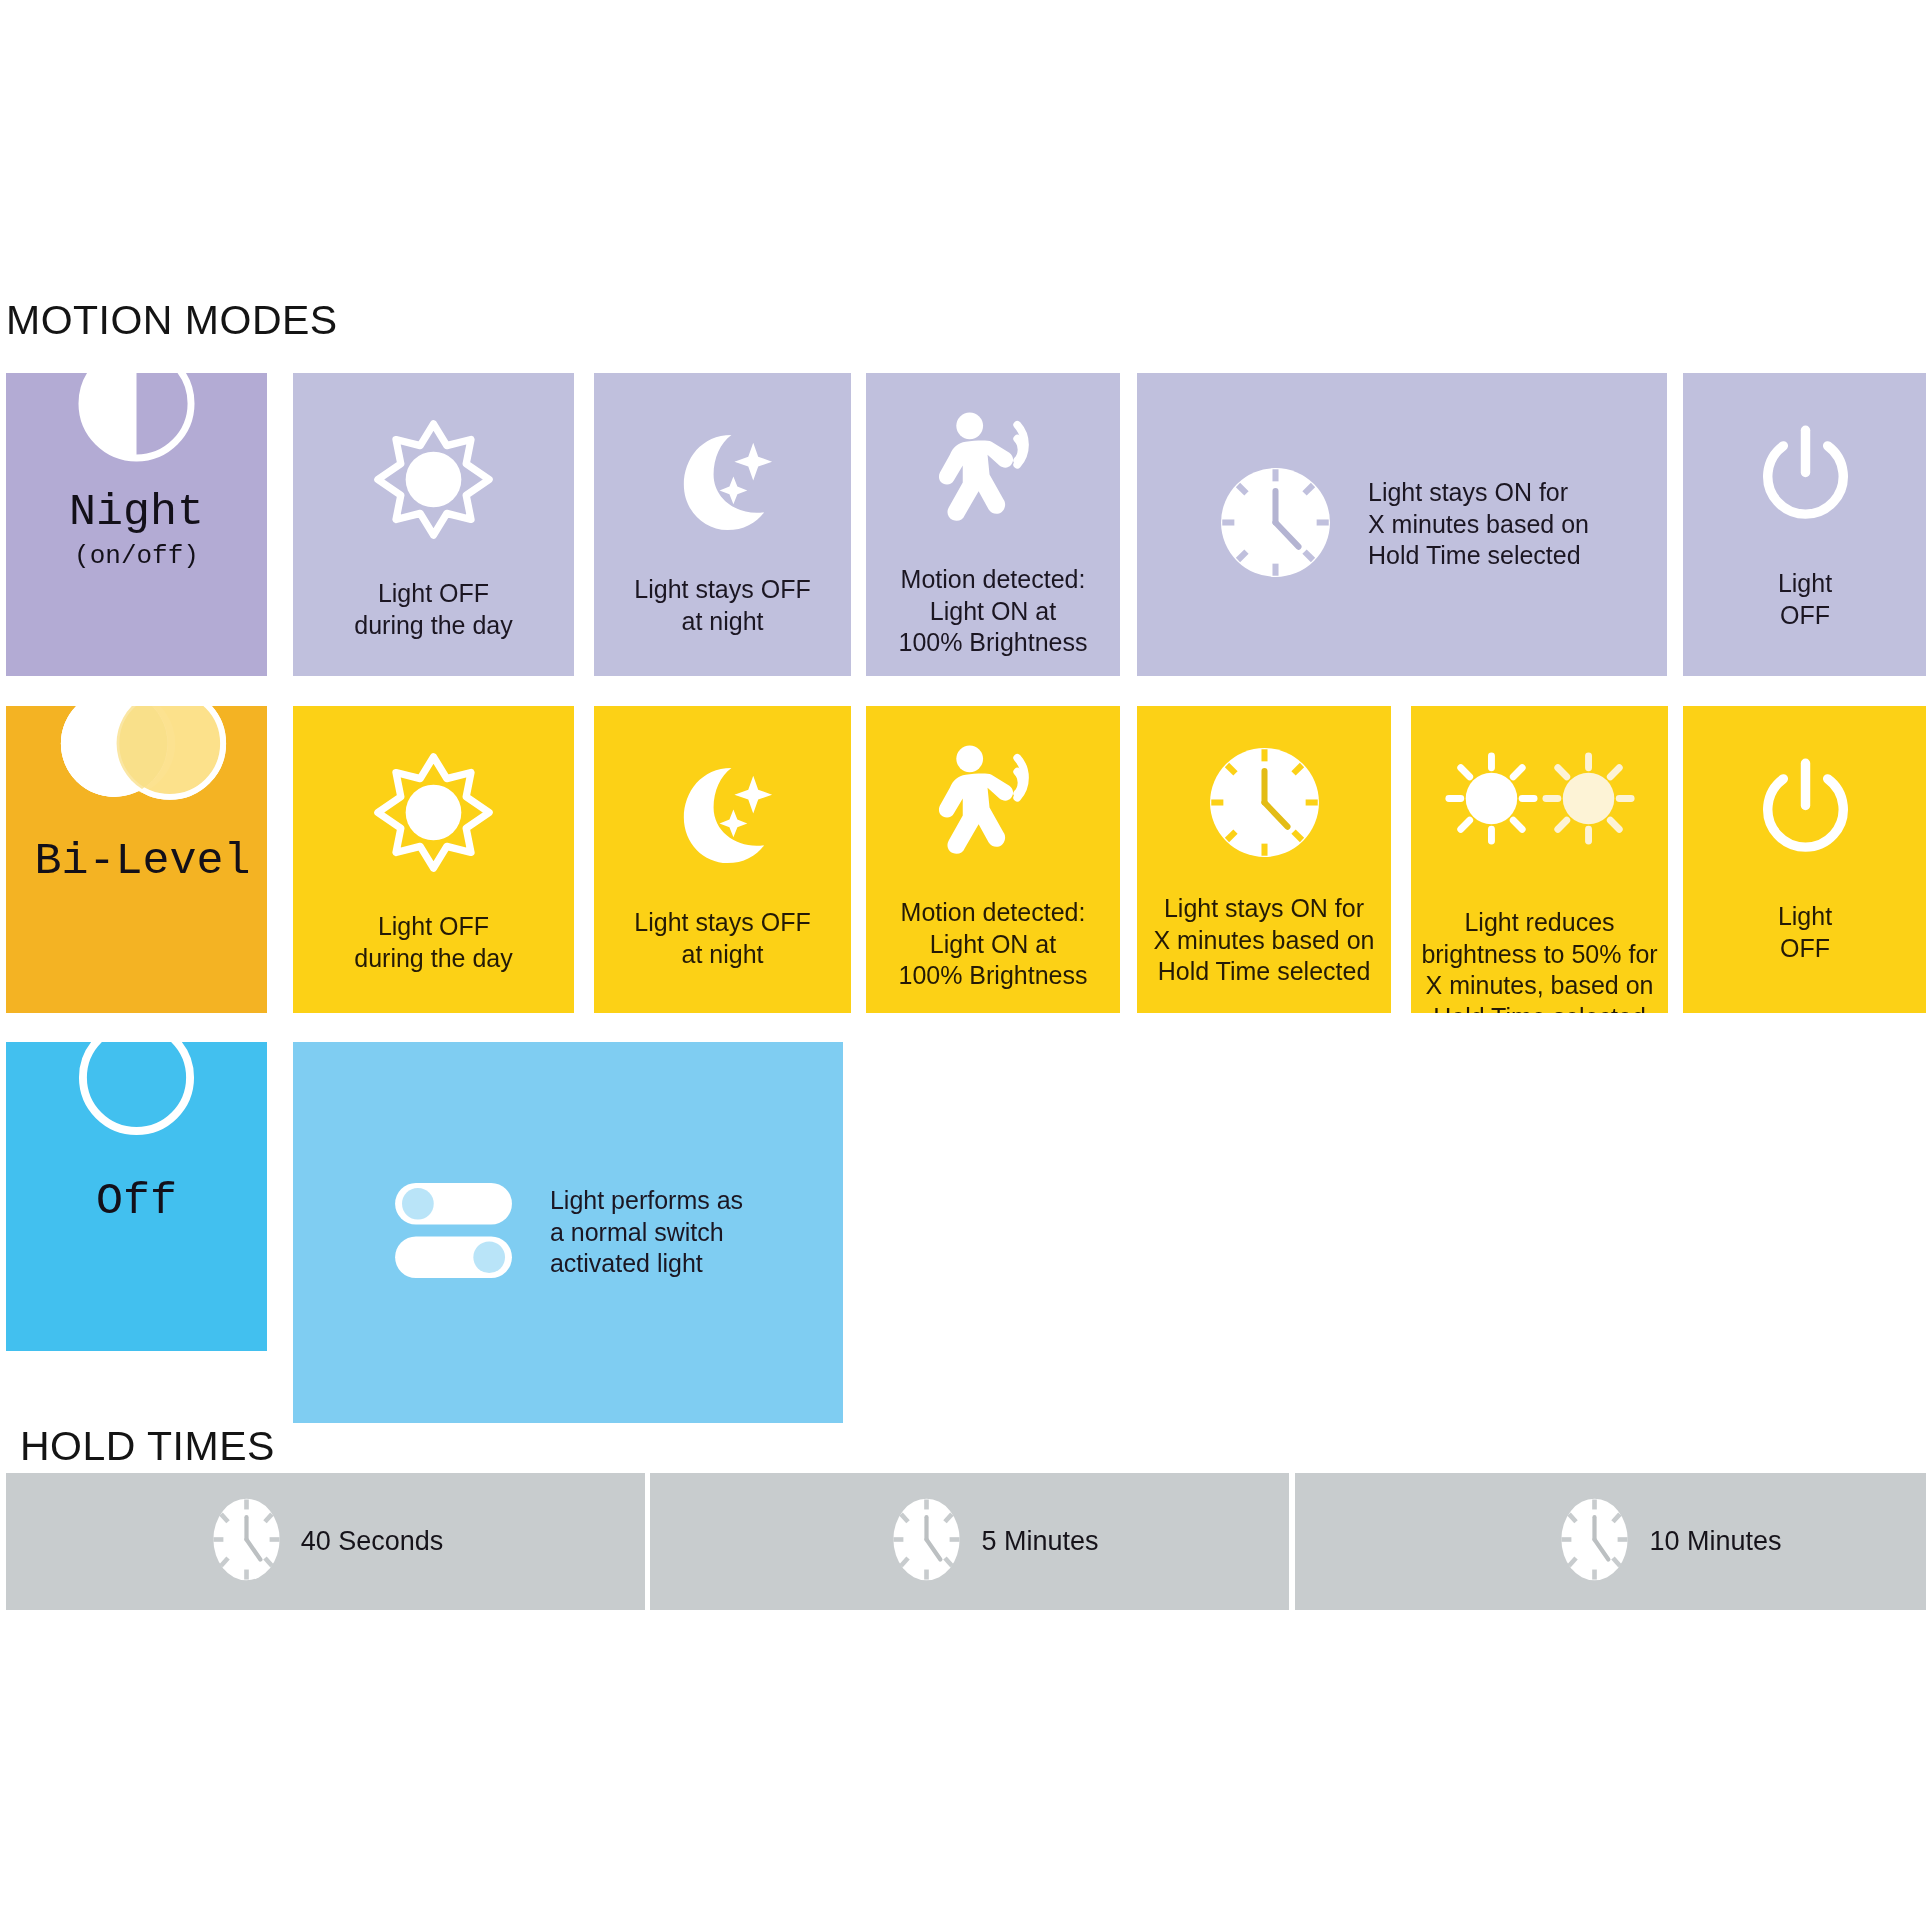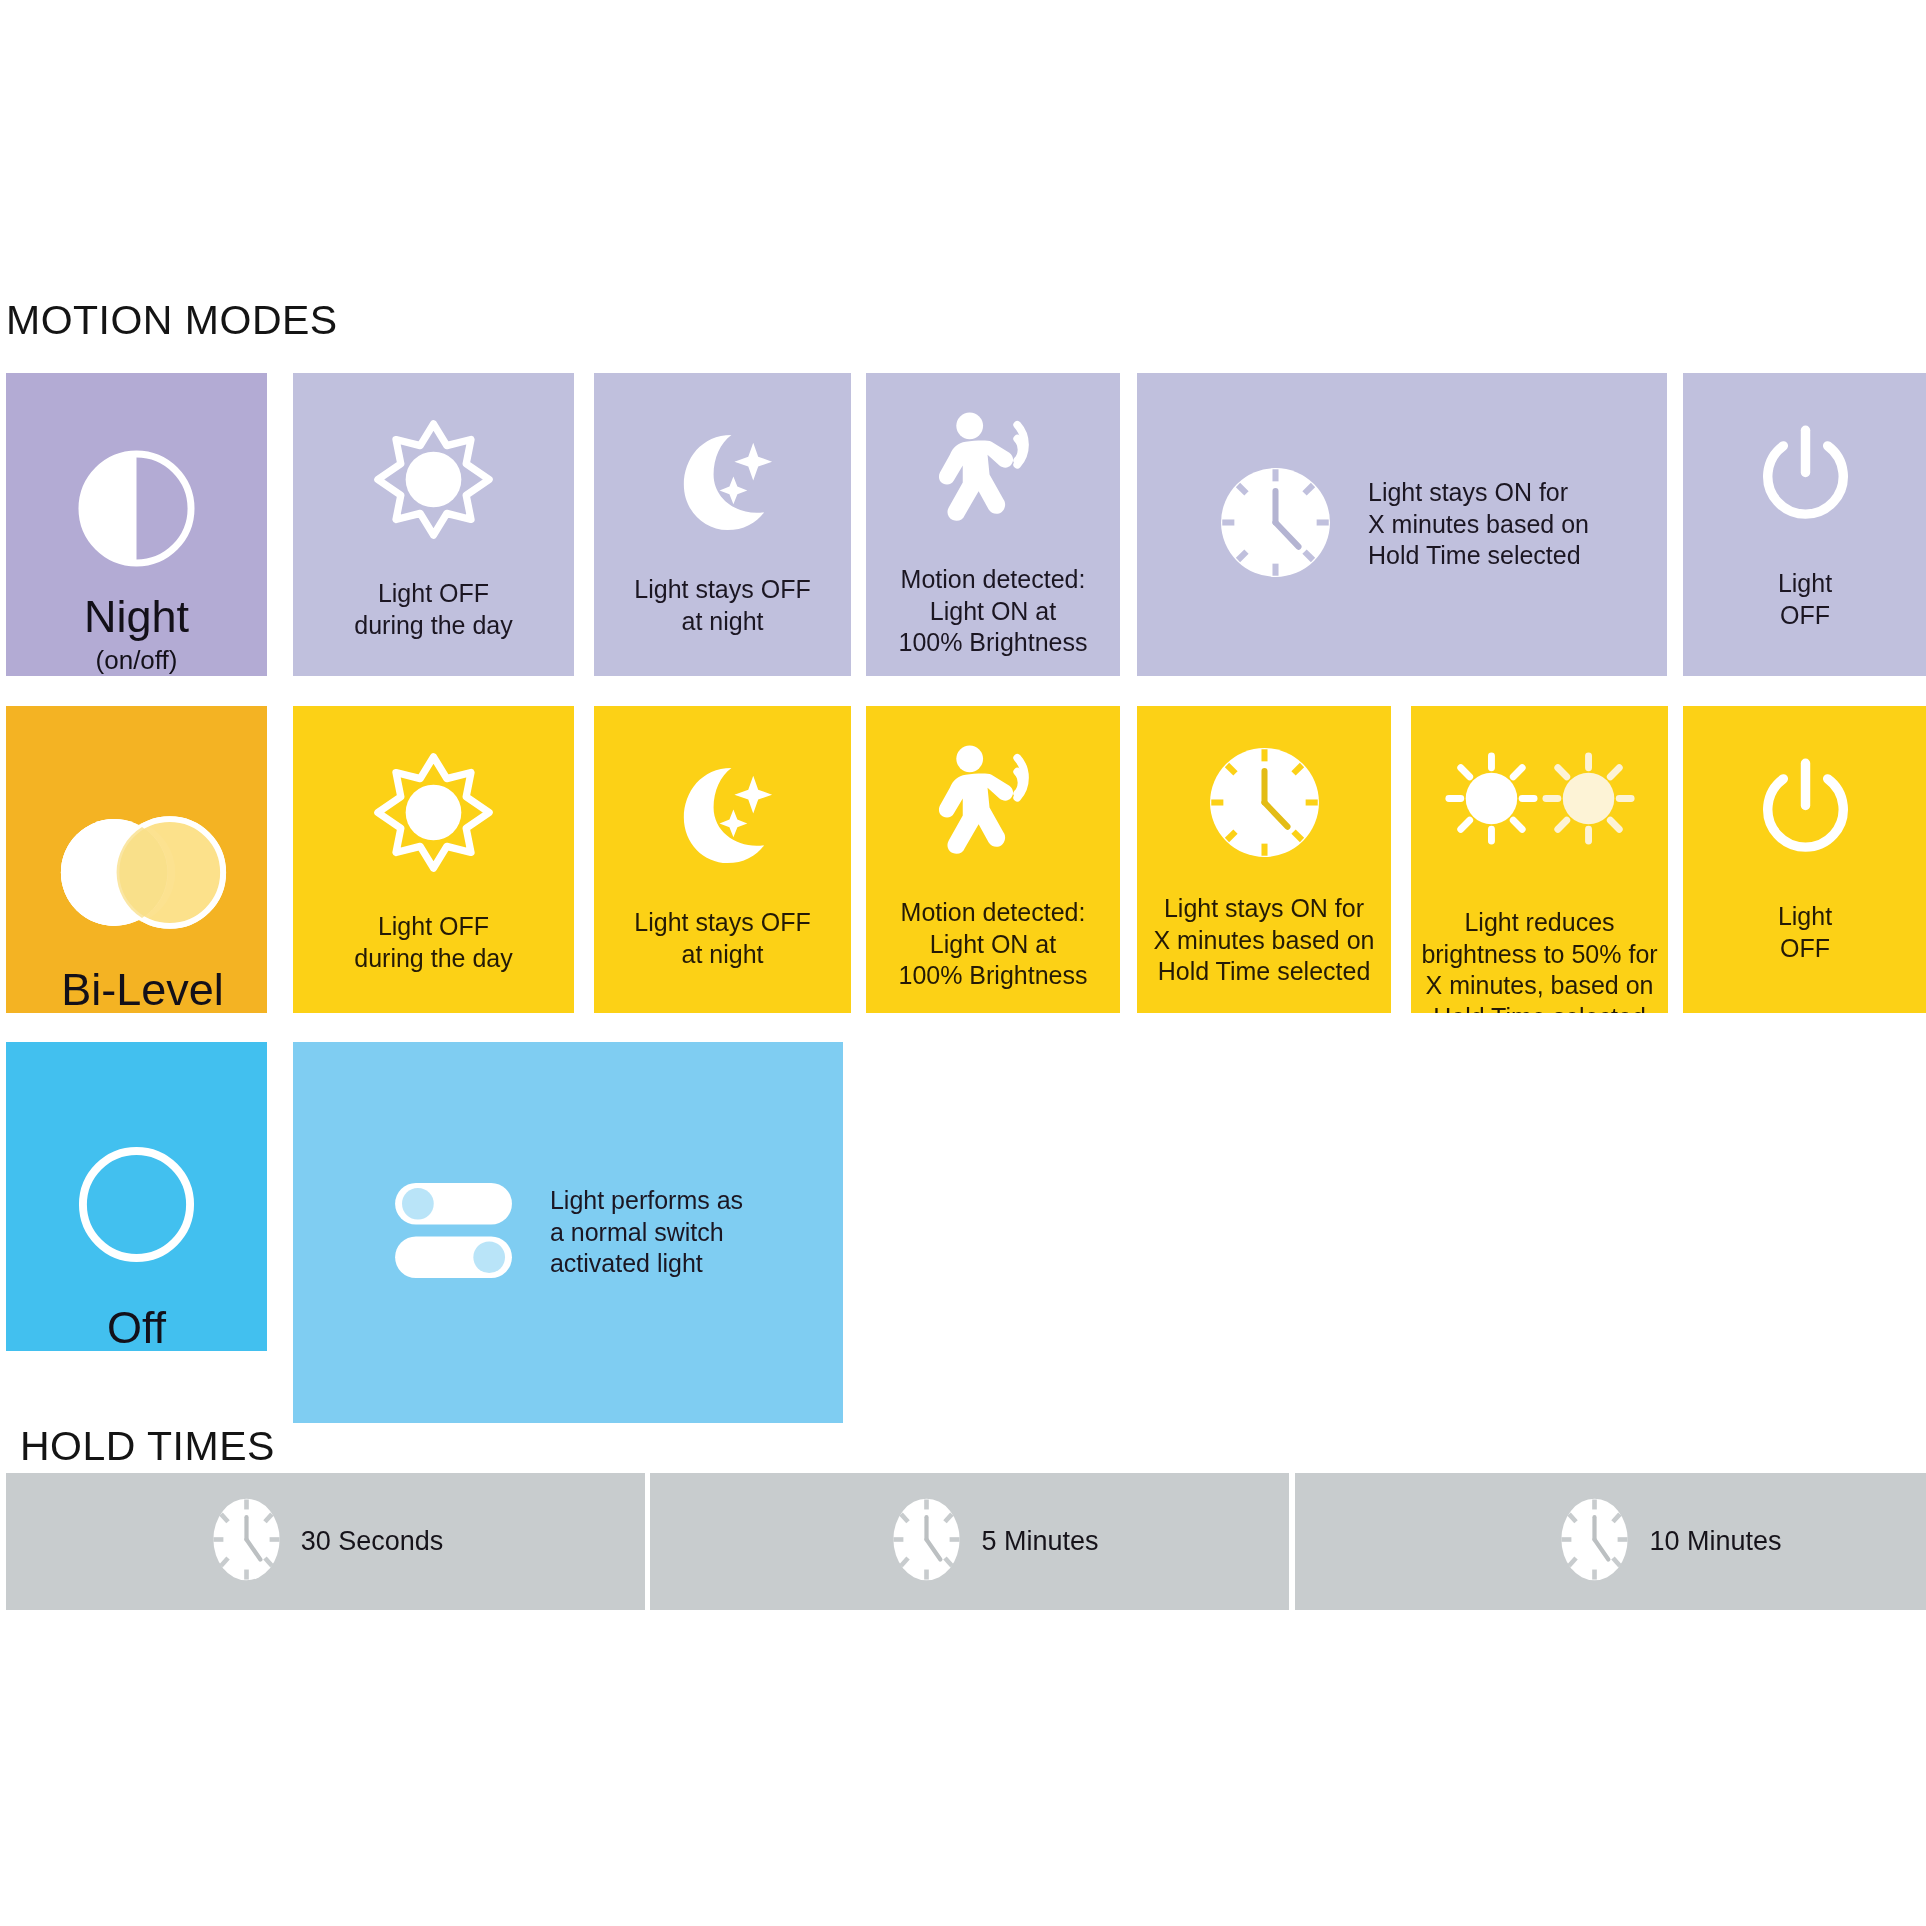--- a/index.html
+++ b/index.html
@@ -42,21 +42,21 @@
   }
 
   .tile-label {
     font-family: "Liberation Sans", sans-serif;
     color: #17121f;
     text-align: center;
     line-height: 1.22;
   }
 
   
-  .mode-tile { align-items: center; justify-content: flex-end; }
+  .mode-tile { align-items: center; justify-content: flex-start; font-family: Liberation Mono, monospace; }
   .mode-name {
     font-size: 45px;
     font-weight: 400;
     color: #131019;
     text-align: center;
     line-height: 1.05;
   }
   .mode-sub {
     font-size: 26px;
     font-weight: 400;
@@ -366,21 +366,21 @@
           <line x1="80" y1="59" x2="93" y2="59"></line>
           <line x1="17" y1="26" x2="26" y2="36"></line>
           <line x1="74" y1="83" x2="83" y2="93"></line>
           <line x1="83" y1="26" x2="74" y2="36"></line>
           <line x1="26" y1="83" x2="17" y2="93"></line>
         </g>
         <line x1="50" y1="59" x2="50" y2="30" stroke="#bcc0c2" stroke-width="5.5" stroke-linecap="round"></line>
         <line x1="50" y1="59" x2="68" y2="85" stroke="#bcc0c2" stroke-width="5.5" stroke-linecap="round"></line>
       </svg>
     </span>
-    <span class="hold-label">30 Seconds</span>
+    <span class="hold-label">40 Seconds</span>
   </div>
 
   <div class="hold-bar" style="left:650px; top:1473px; width:639px; height:137px;padding-left:48px;">
     <span class="icon">
       <svg width="77" height="91" viewBox="0 0 100 118">
         <ellipse cx="50" cy="59" rx="43" ry="53" fill="#ffffff"></ellipse>
         <g stroke="#c8ccce" stroke-width="6" stroke-linecap="butt">
           <line x1="50" y1="7" x2="50" y2="20"></line>
           <line x1="50" y1="98" x2="50" y2="111"></line>
           <line x1="7" y1="59" x2="20" y2="59"></line>

